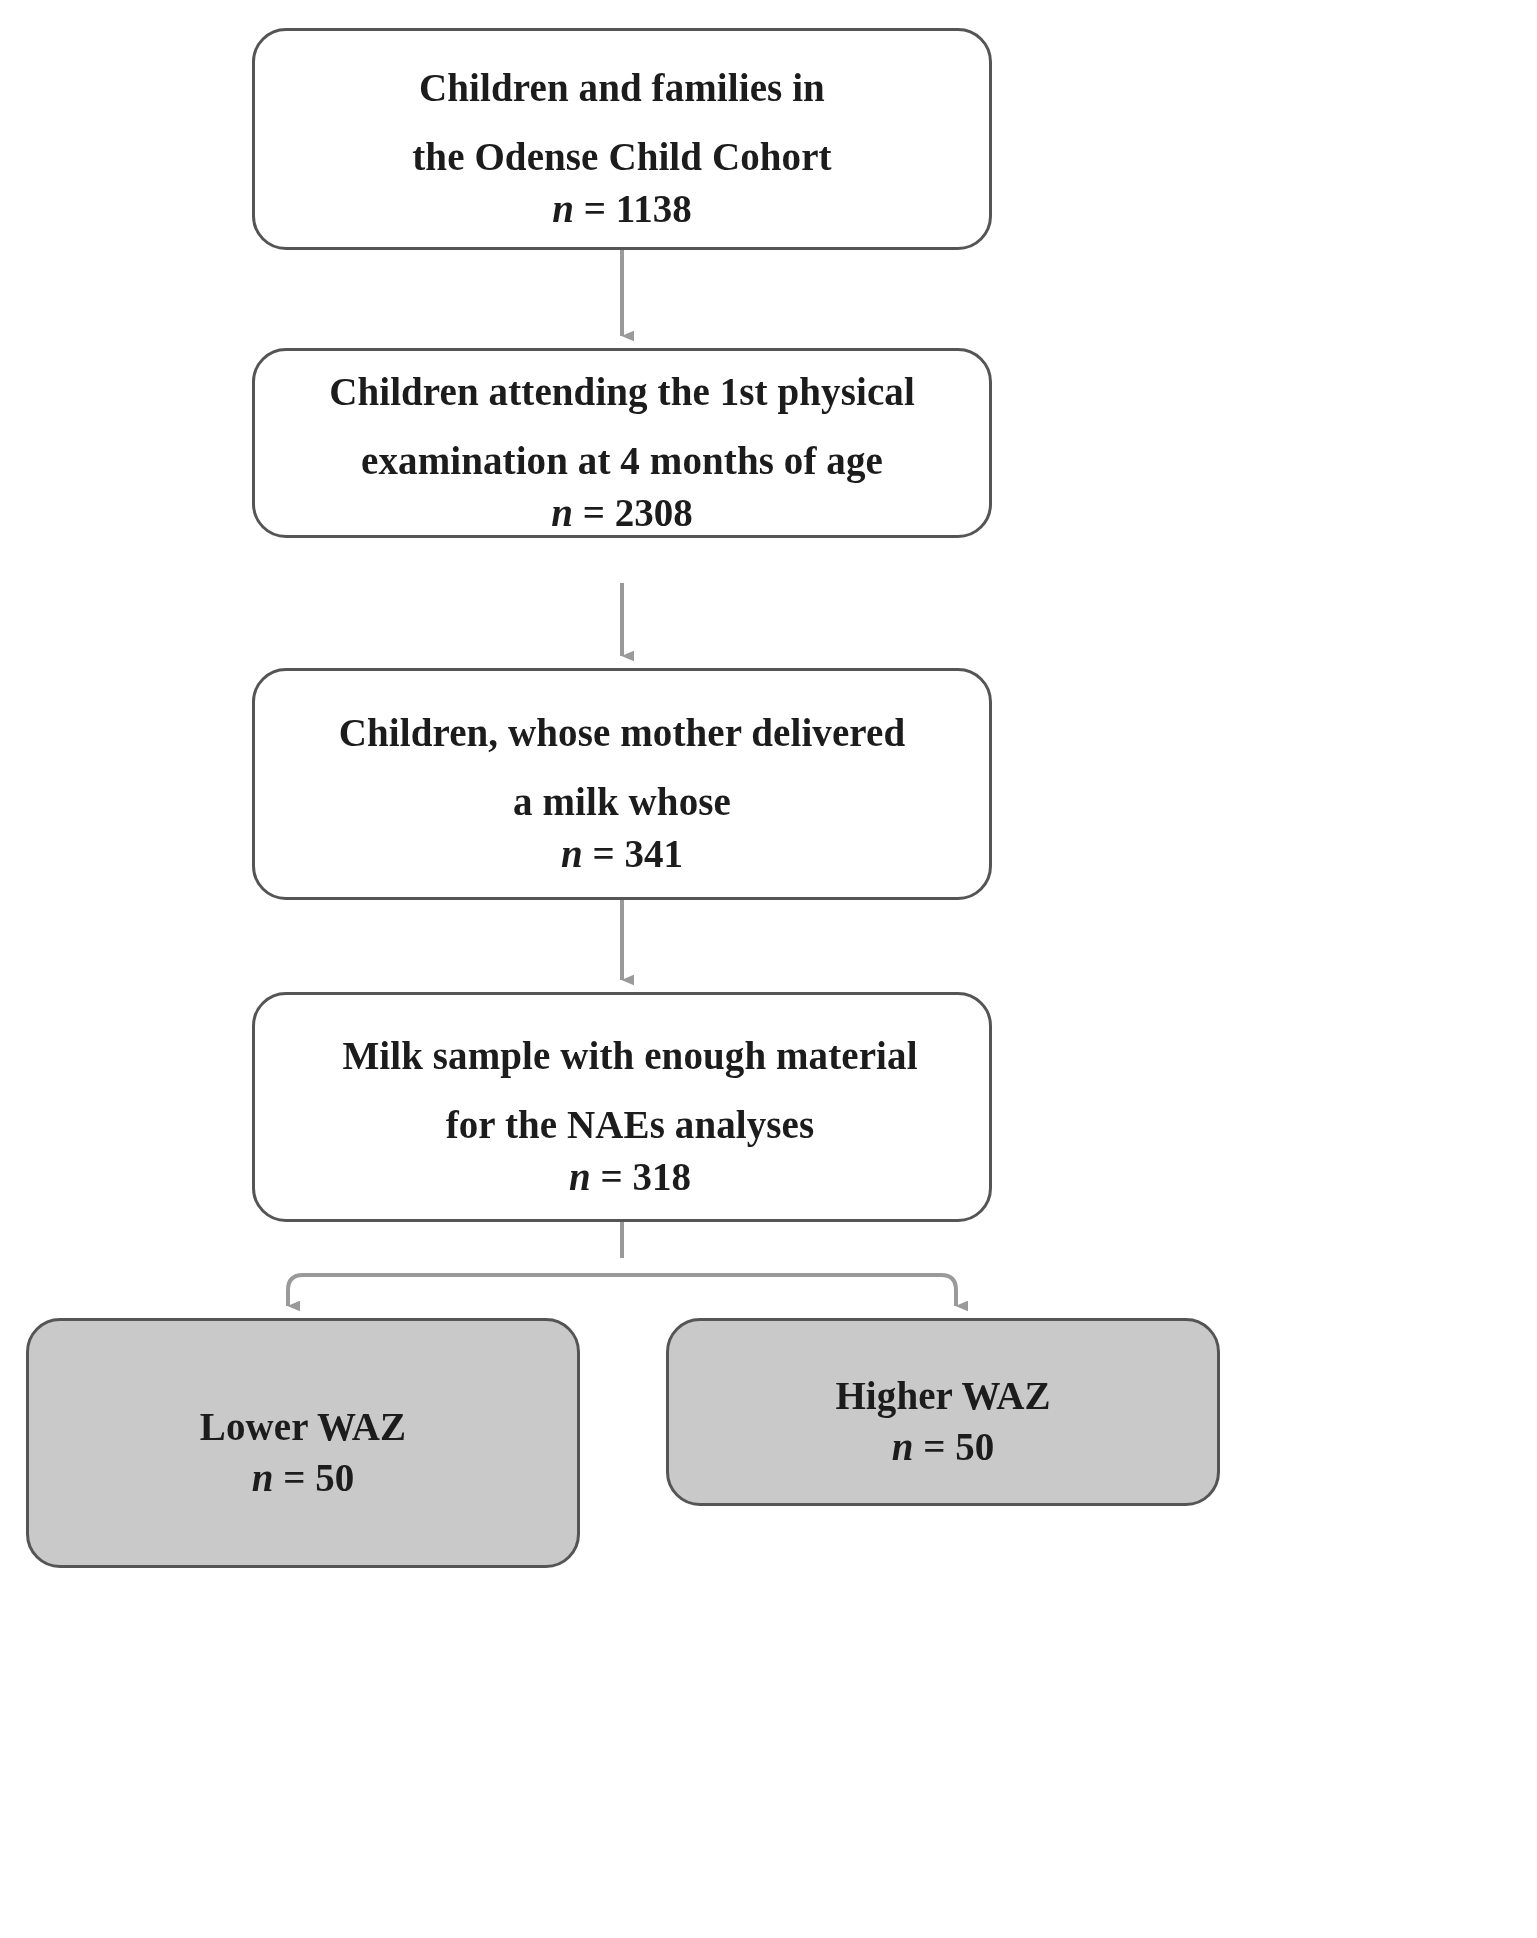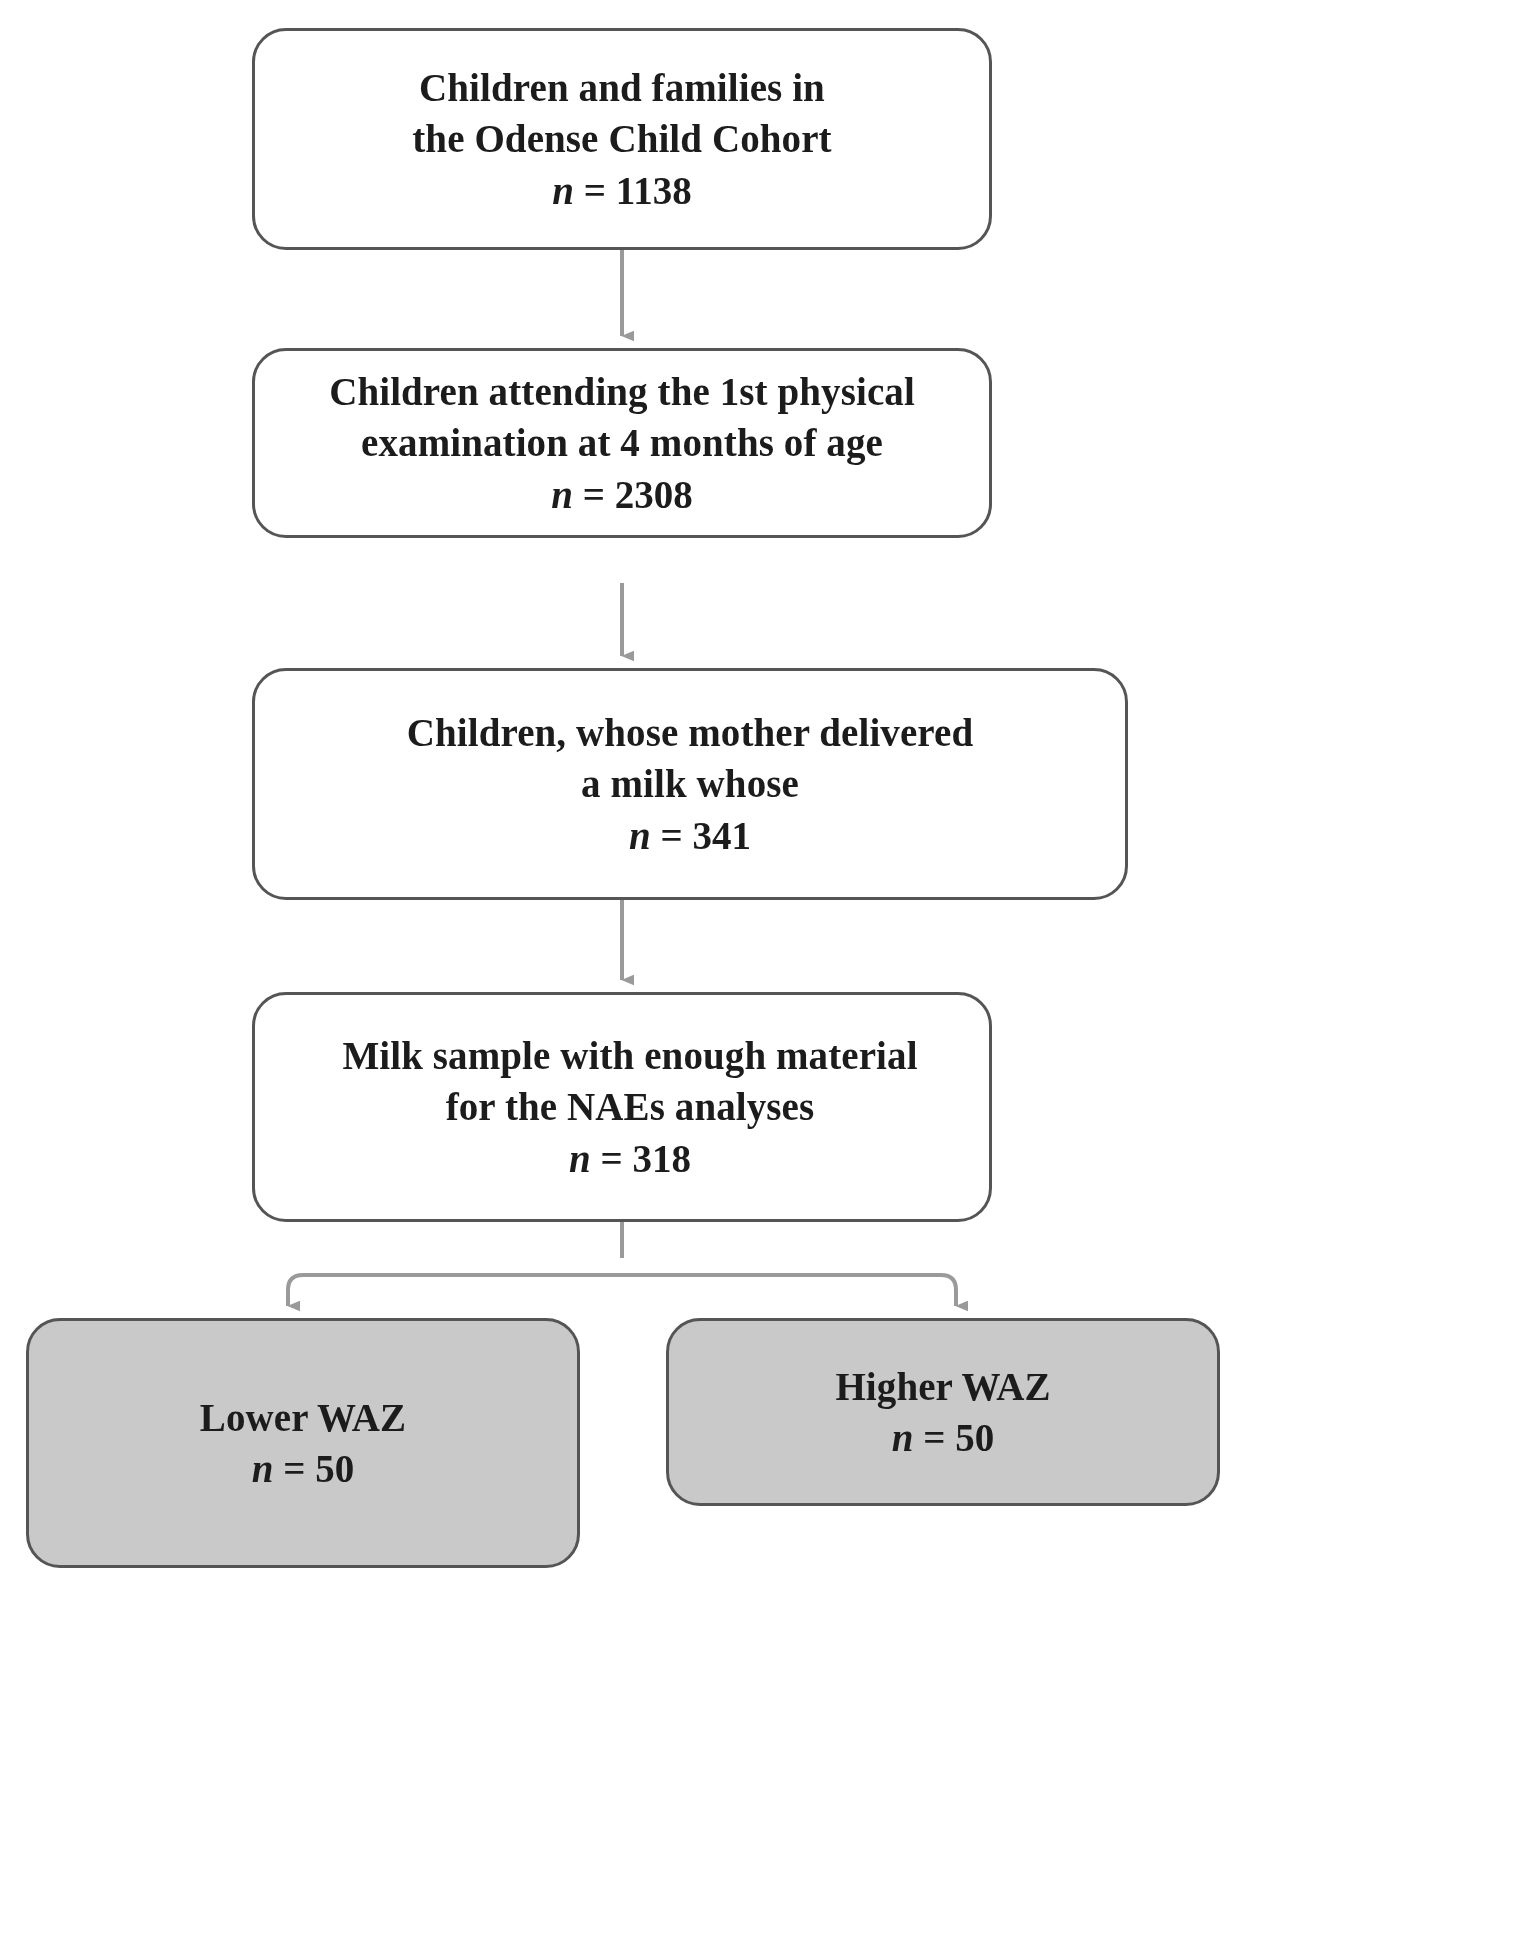--- a/index.html
+++ b/index.html
@@ -34,37 +34,38 @@
   .node.white { background: #ffffff; }
   .node.shaded { background: #c9c9c9; }
 
   .node .line {
     display: block;
     font-size: 39px;
     line-height: 1.32;
     font-weight: 600;
     letter-spacing: 0.1px;
     white-space: nowrap;
+    margin-top: 18px;
   }
   .node .nline {
     display: block;
     font-size: 39px;
     line-height: 1.32;
     font-weight: 600;
     white-space: nowrap;
   }
   .node .nline .nvar {
     font-style: italic;
     font-weight: 700;
   }
 
   
   #node-cohort      { left: 252px; top: 28px;   width: 740px; height: 222px; }
   #node-exam        { left: 252px; top: 348px;  width: 740px; height: 190px; }
-  #node-milksample  { left: 252px; top: 668px;  width: 876px; height: 232px; }
+  #node-milksample  { left: 252px; top: 668px;  width: 740px; height: 232px; }
   #node-naes        { left: 252px; top: 992px;  width: 740px; height: 230px; padding-left: 16px; }
   #node-lower-waz   { left: 26px;  top: 1318px; width: 554px; height: 250px; }
   #node-higher-waz  { left: 666px; top: 1318px; width: 554px; height: 188px; }
 
   
   #connectors {
     position: absolute;
     left: 0; top: 0;
     width: 1537px; height: 1938px;
     pointer-events: none;

